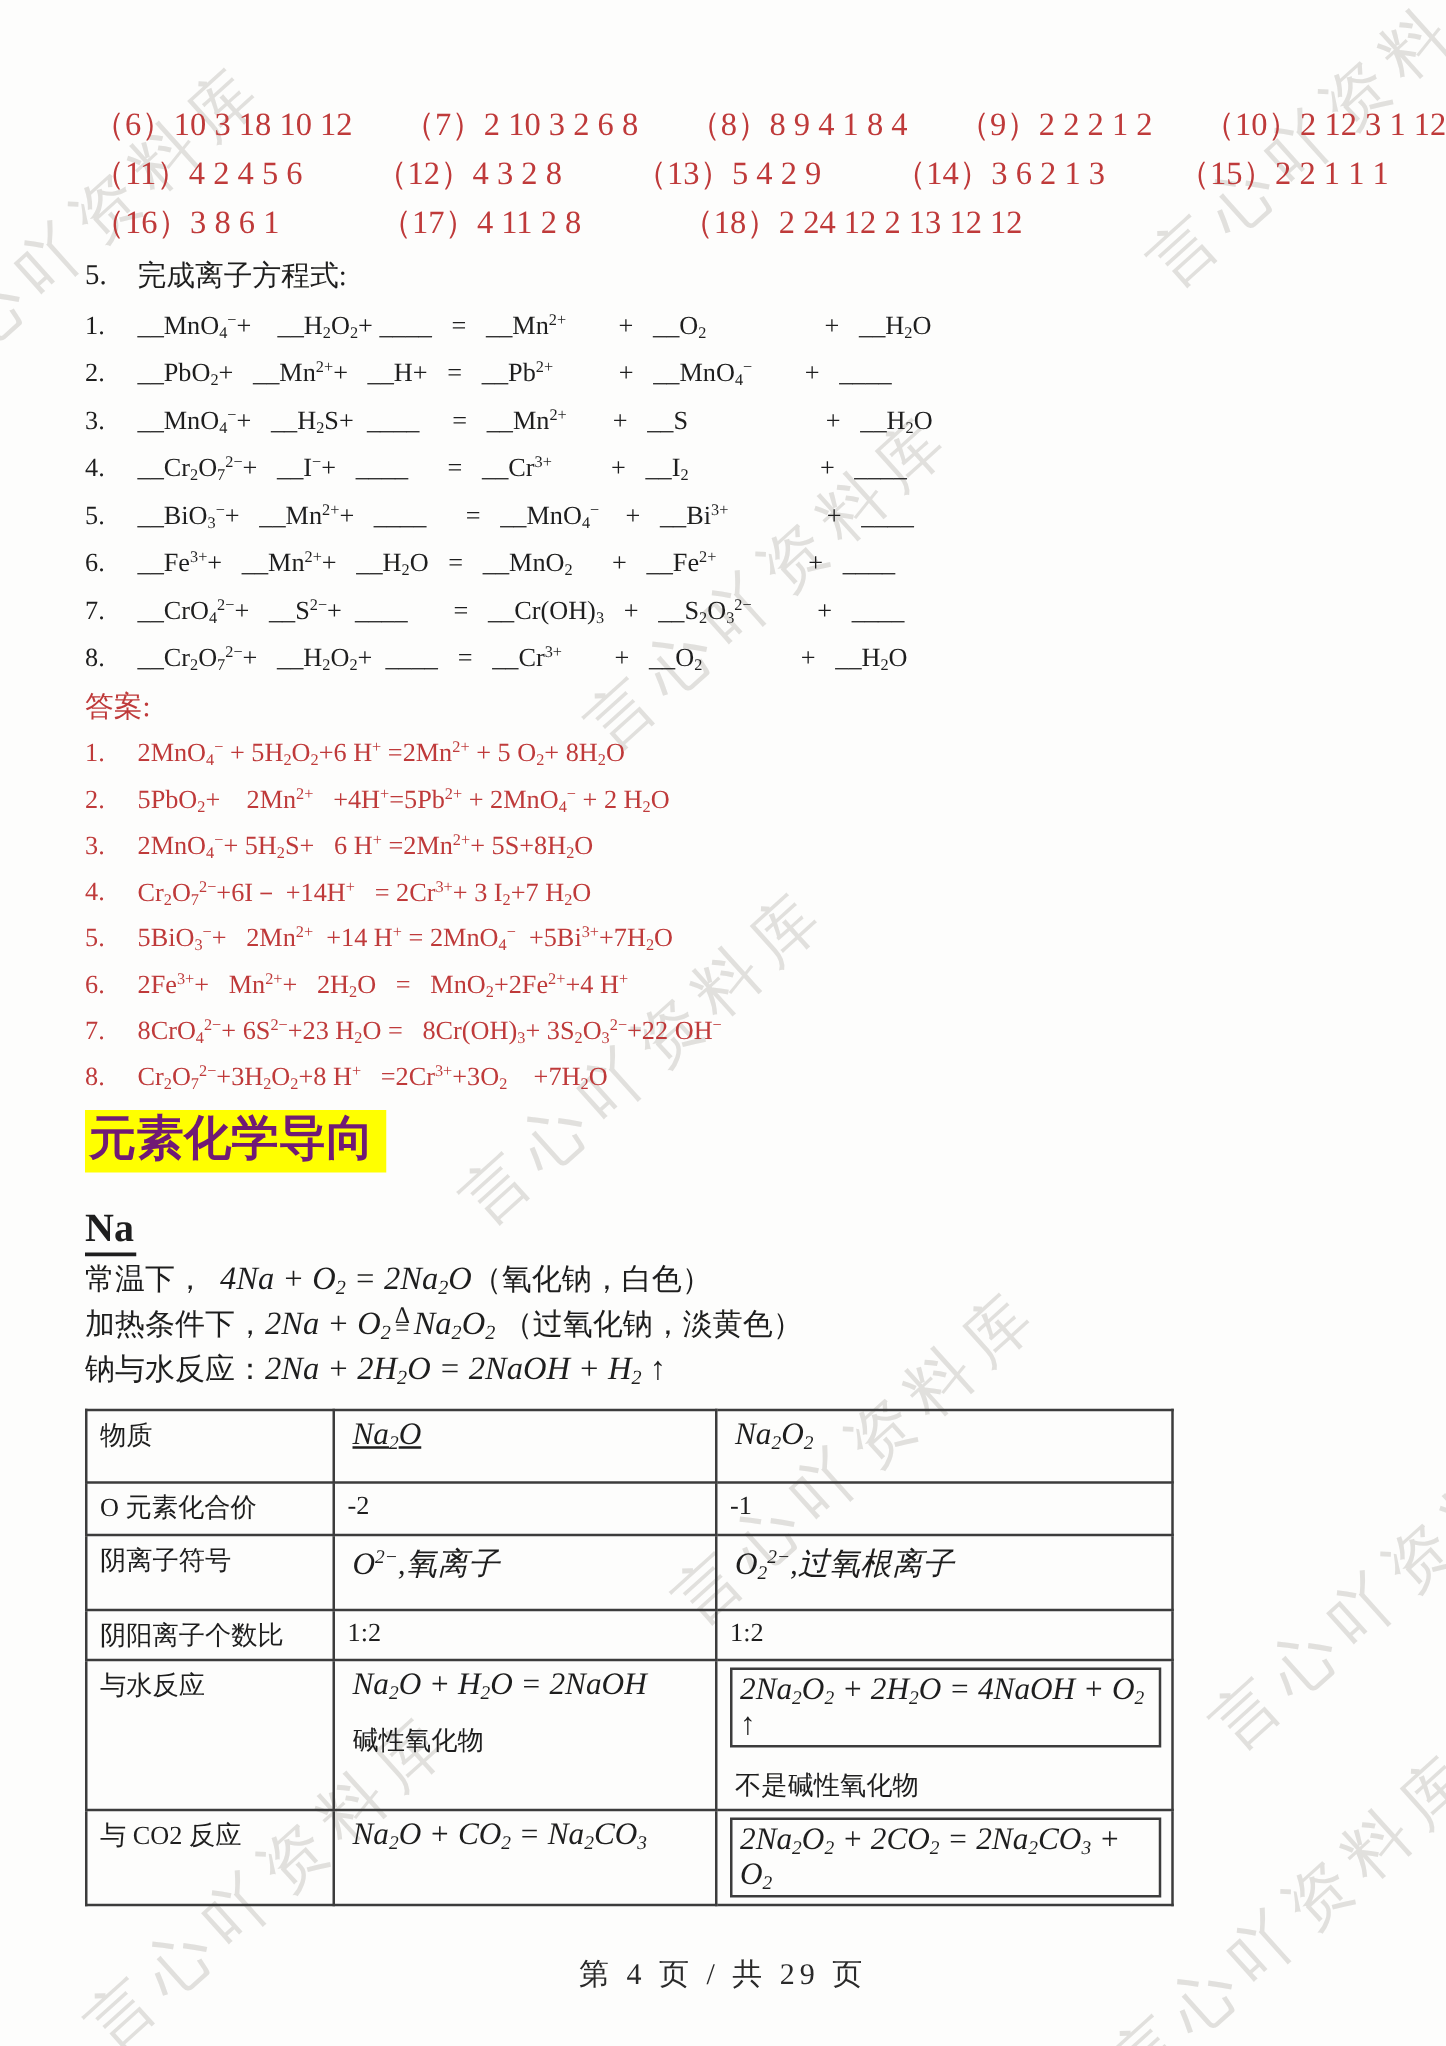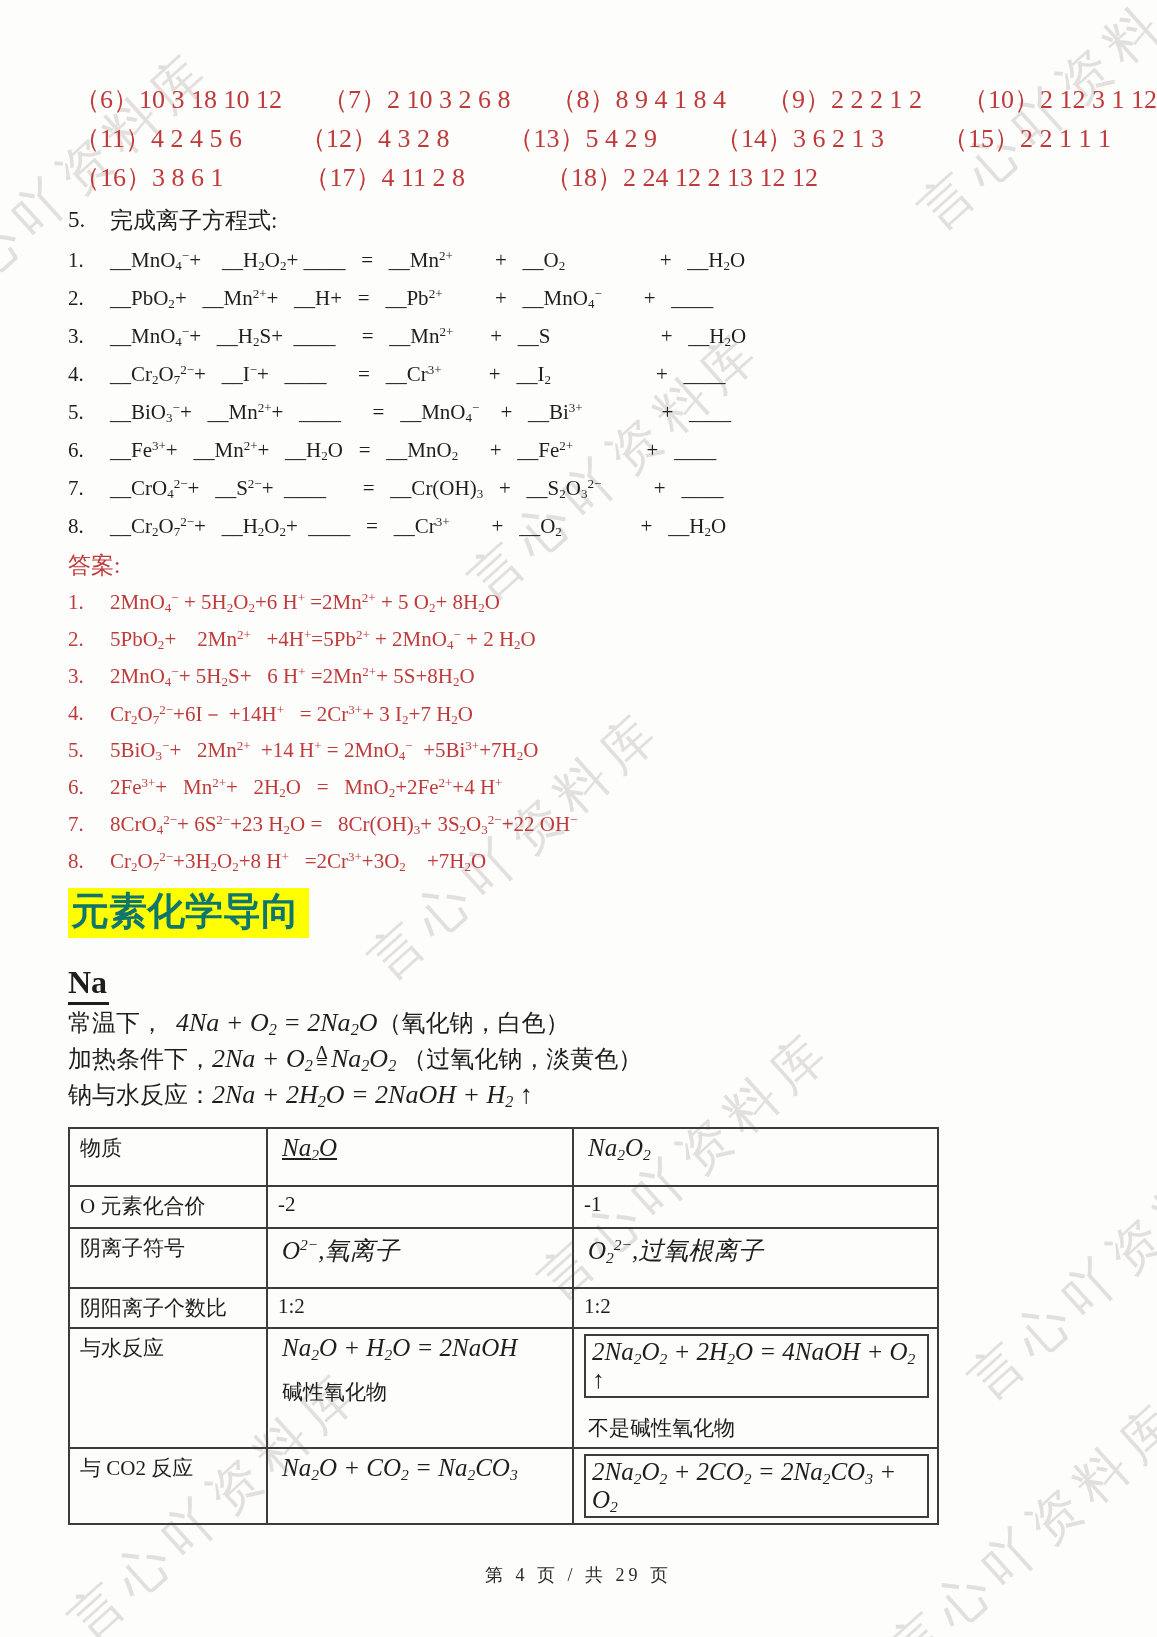--- a/index.html
+++ b/index.html
@@ -53,21 +53,21 @@
   .q-row .num,.a-row .num{width:42px;flex:0 0 42px;}
   .eq{white-space:pre-wrap;}
   .a-label{height:38px;display:flex;align-items:center;color:#bf3a3a;font-size:23px;margin-top:1px;}
   .a-row{color:#bf3a3a;height:37px;}
 
   
   .heading-wrap{margin-top:8px;}
   .heading{
     display:inline-block;
     background:#ffff00;
-    color:#0f766e;
+    color:#701a75;
     font-weight:bold;
     font-size:38px;
     line-height:1.2;
     padding:1px 10px 3px 3px;
     font-family:"Liberation Sans","DejaVu Sans",sans-serif;
   }
 
   
   .na-title{
     margin-top:26px;
@@ -110,21 +110,21 @@
   tr.r-val td{height:30px;}
   tr.r-anion td{height:48px;}
   tr.r-ratio td{height:28px;}
   tr.r-water td{height:92px;}
   tr.r-co2 td{height:48px;}
 
   
   .footer{
     position:absolute;left:0;right:0;top:1563px;
     text-align:center;
-    font-size:18px;
+    font-size:24px;
     letter-spacing:4px;
     color:#2a2a2a;
     z-index:1;
   }
 </style>
 </head>
 <body>
 
 <div class="wm wm1">言心吖资料库</div>
 <div class="wm wm2">言心吖资料库</div>

